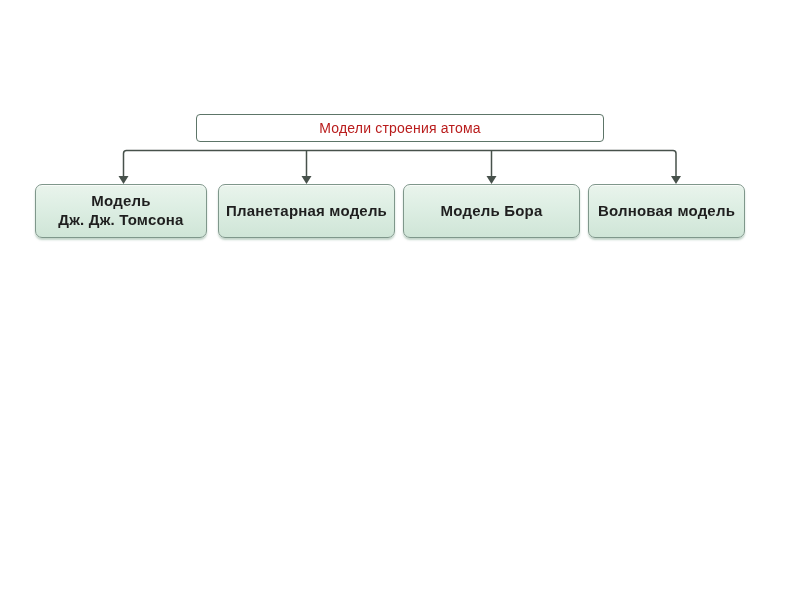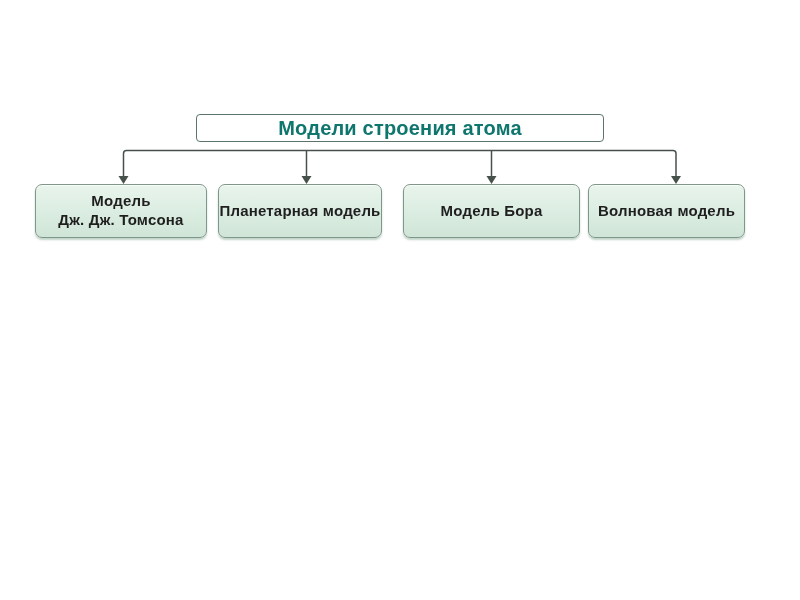--- a/index.html
+++ b/index.html
@@ -23,23 +23,23 @@
     height: 28px;
     box-sizing: border-box;
     background: #ffffff;
     border: 1.5px solid #5d7568;
     border-radius: 4px;
     display: flex;
     align-items: center;
     justify-content: center;
   }
   .root-box .label {
-    font-size: 20px;
-    font-weight: bold;
-    color: #0f766e;
+    font-size: 14px;
+    font-weight: normal;
+    color: #b91c1c;
     letter-spacing: 0.2px;
   }
   .connectors {
     position: absolute;
     left: 0;
     top: 140px;
     width: 800px;
     height: 50px;
   }
   .child-box {
@@ -58,21 +58,21 @@
   }
   .child-box .label {
     font-size: 15px;
     font-weight: bold;
     color: #1f1f1f;
     line-height: 1.25;
     white-space: pre-line;
     letter-spacing: 0.2px;
   }
   .box-1 { left: 35px;  width: 172px; }
-  .box-2 { left: 218px; width: 164px; justify-content: center; }
+  .box-2 { left: 218px; width: 177px; justify-content: center; }
   .box-3 { left: 403px; width: 177px; }
   .box-4 { left: 588px; width: 157px; }
 </style>
 </head>
 <body>
 
 <div class="slide">
 
   <div class="root-box">
     <span class="label">Модели строения атома</span>

